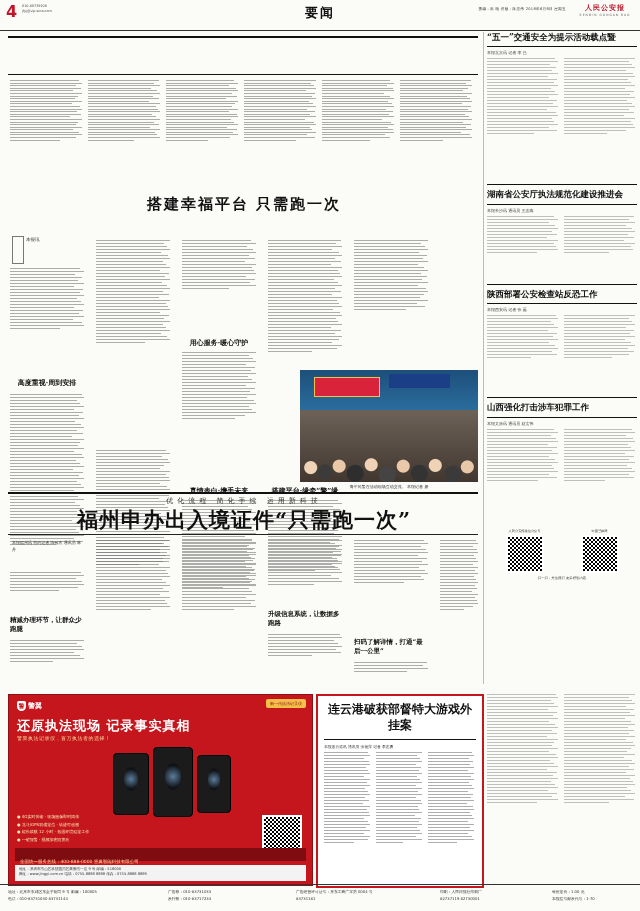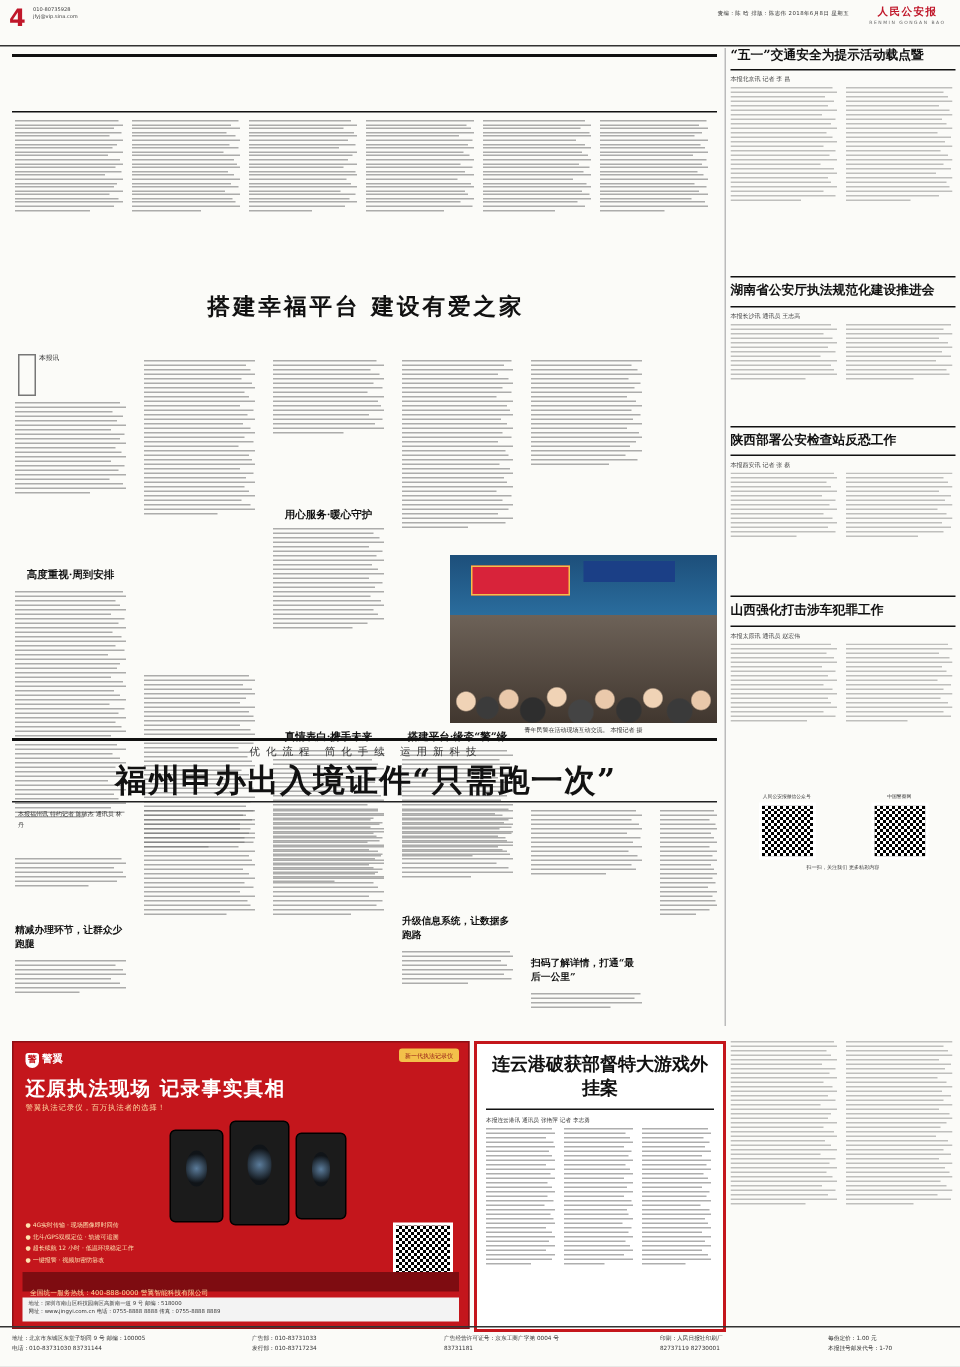--- a/index.html
+++ b/index.html
@@ -78,20 +78,21 @@
 <body>
 
 <div id="page">
 
   <div class="masthead">
     <div class="page-no">4</div>
     <div class="mh-contact">
       <div>010-80735928</div>
       <div>jfyj@vip.sina.com</div>
     </div>
+    <div class="mh-title">要闻</div>
     <div class="mh-info">责编：陈 晗   排版：陈志伟   2018年6月8日 星期五</div>
     <div class="mh-logo">
       <div class="lg1">人民公安报</div>
       <div class="lg2">RENMIN GONGAN BAO</div>
     </div>
   </div>
 
   <div class="vline" style="left:483px;top:32px;height:652px;"></div>
 
   <div style="position:absolute;left:8px;top:36px;width:470px;height:12px;border-top:2px solid #111;"></div>
@@ -249,21 +250,21 @@
       <i style="width:87%"></i>
       <i style="width:98%"></i>
       <i style="width:92%"></i>
       <i style="width:100%"></i>
       <i style="width:85%"></i>
       <i style="width:97%"></i>
       <i style="width:100%"></i>
       <i style="width:60%"></i>
   </div>
 
-  <div class="hl" style="position:absolute;left:94px;top:195px;width:300px;text-align:center;font-size:15px;letter-spacing:2px;">搭建幸福平台    建设有爱之家</div>
+  <div class="hl" style="position:absolute;left:94px;top:195px;width:300px;text-align:center;font-size:15px;letter-spacing:2px;">搭建幸福平台    只需跑一次</div>
 
   <div style="position:absolute;left:12px;top:236px;width:10px;height:26px;border:1px solid #777;"></div>
   <div style="position:absolute;left:26px;top:236px;font-size:4.5px;color:#333;line-height:1.6;">本报讯</div>
 
   <div class="lines" style="left:10px;top:268px;width:74px;height:100px;">
     <i style="width:95%"></i>
       <i style="width:100%"></i>
       <i style="width:88%"></i>
       <i style="width:97%"></i>
       <i style="width:92%"></i>

